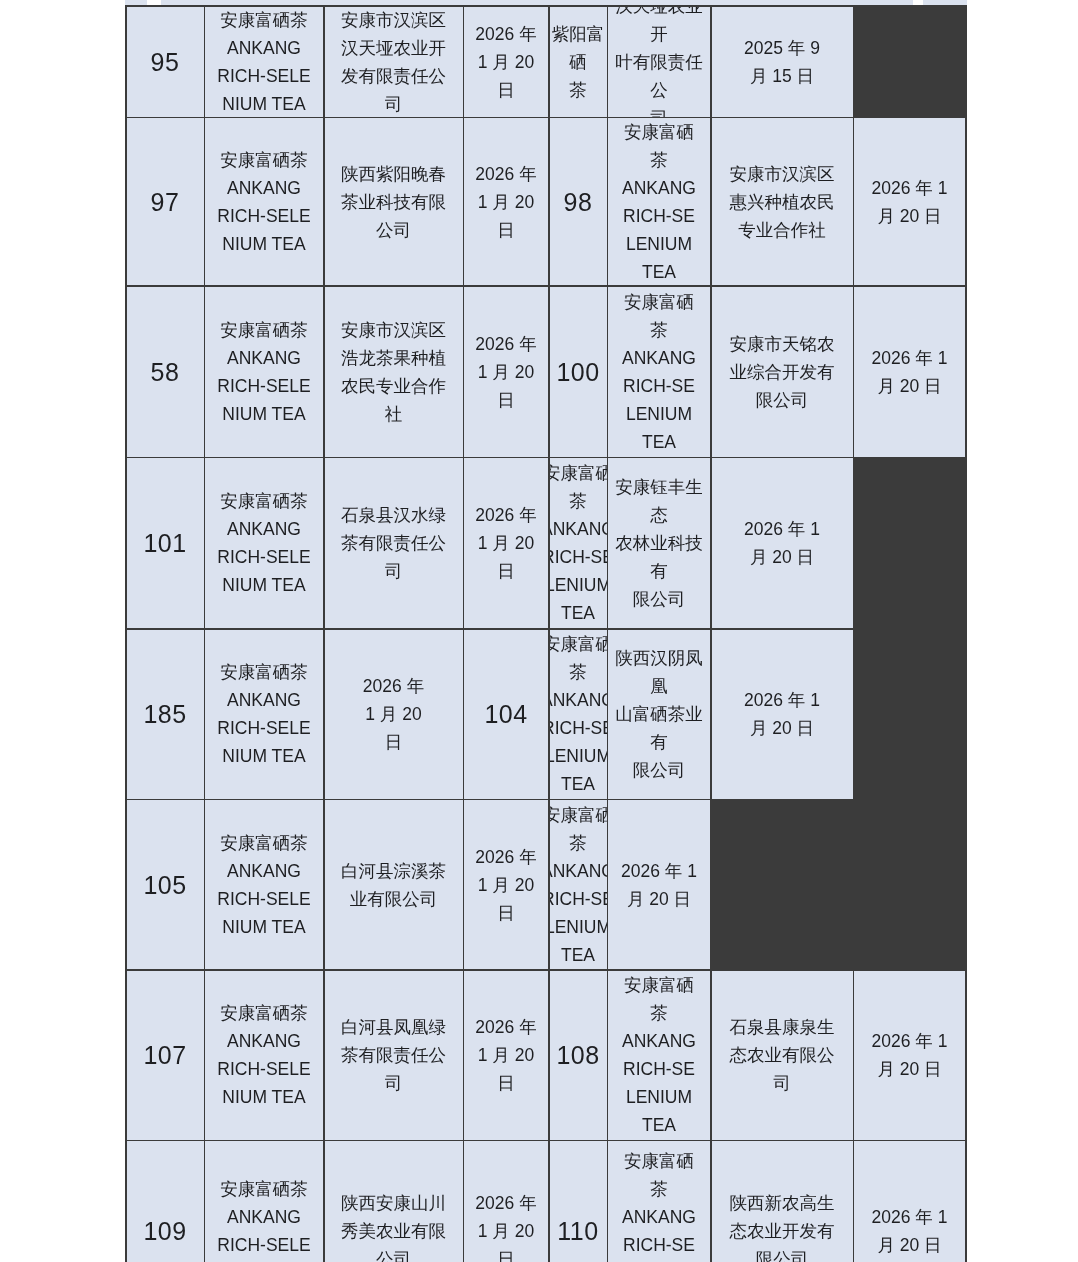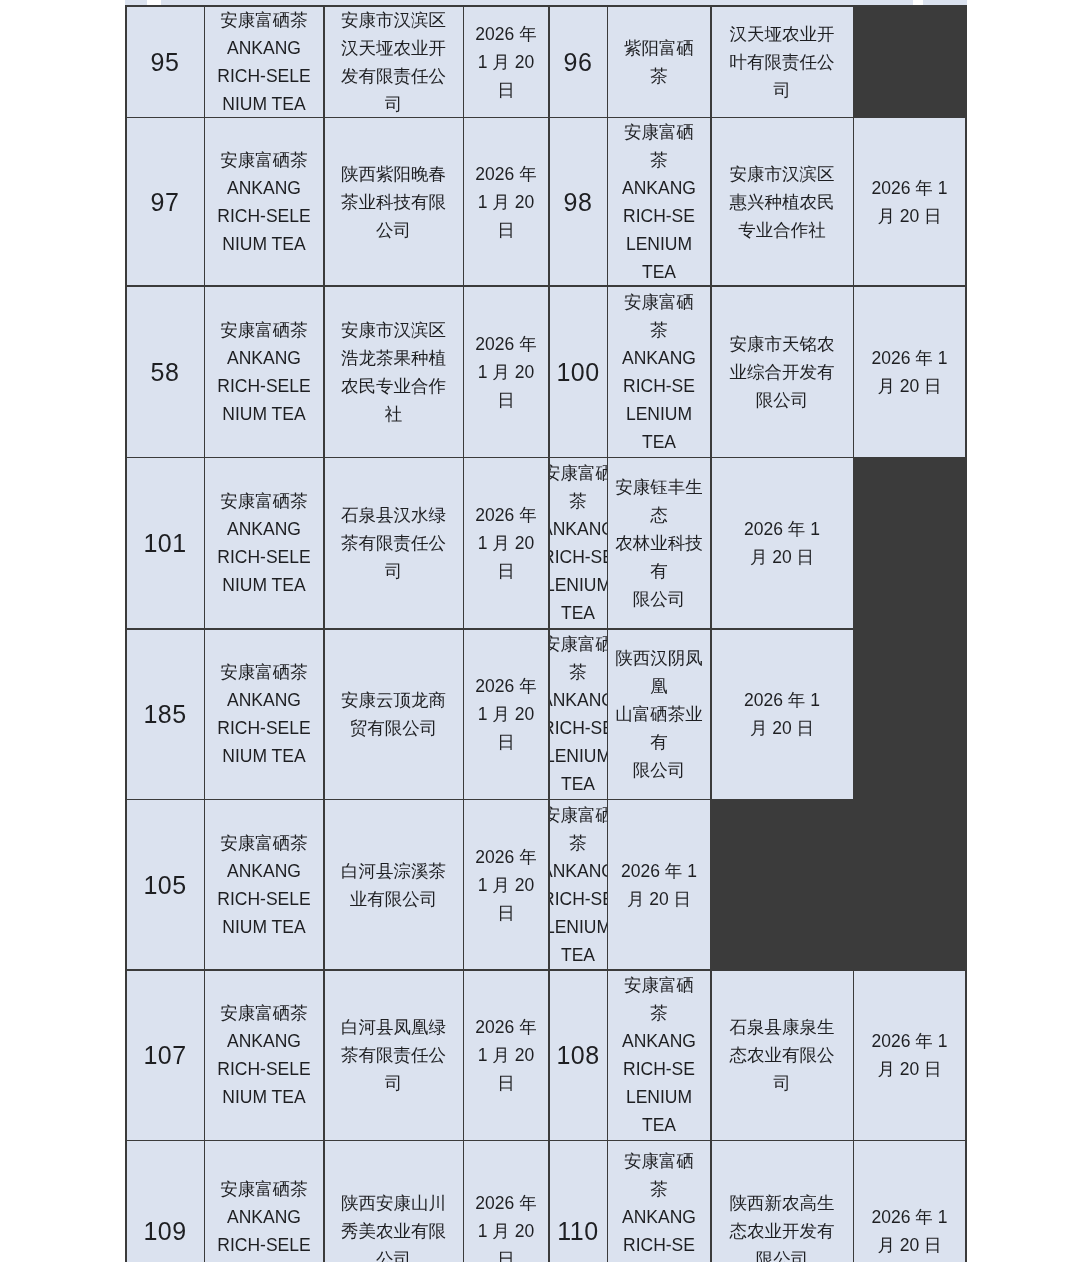--- a/index.html
+++ b/index.html
@@ -94,26 +94,27 @@
 ANKANG
 RICH-SELE
 NIUM TEA</div>
       <div class="cell comp">安康市汉滨区
 汉天垭农业开
 发有限责任公
 司</div>
       <div class="cell date">2026 年
 1 月 20
 日</div>
-      <div class="cell num">96</div>
       <div class="cell name">紫阳富硒
 茶</div>
       <div class="cell comp">汉天垭农业开
 叶有限责任公
 司</div>
+      <div class="cell date">2025 年 9
+月 15 日</div>
     </div>
 
     <div class="row r2">
       <div class="cell num">97</div>
       <div class="cell name">安康富硒茶
 ANKANG
 RICH-SELE
 NIUM TEA</div>
       <div class="cell comp">陕西紫阳晚春
 茶业科技有限
@@ -186,25 +187,24 @@
       <div class="cell date">2026 年 1
 月 20 日</div>
     </div>
 
     <div class="row r5">
       <div class="cell num">185</div>
       <div class="cell name">安康富硒茶
 ANKANG
 RICH-SELE
 NIUM TEA</div>
-      <div class="cell comp">安康云顶龙商
-贸有限公司</div>
-      <div class="cell date">2026 年
-1 月 20
-日</div>
+      <div class="cell date">2026 年
+1 月 20
+日</div>
+      <div class="cell num">104</div>
       <div class="cell name">安康富硒
 茶
 ANKANG
 RICH-SE
 LENIUM
 TEA</div>
       <div class="cell comp">陕西汉阴凤凰
 山富硒茶业有
 限公司</div>
       <div class="cell date">2026 年 1

